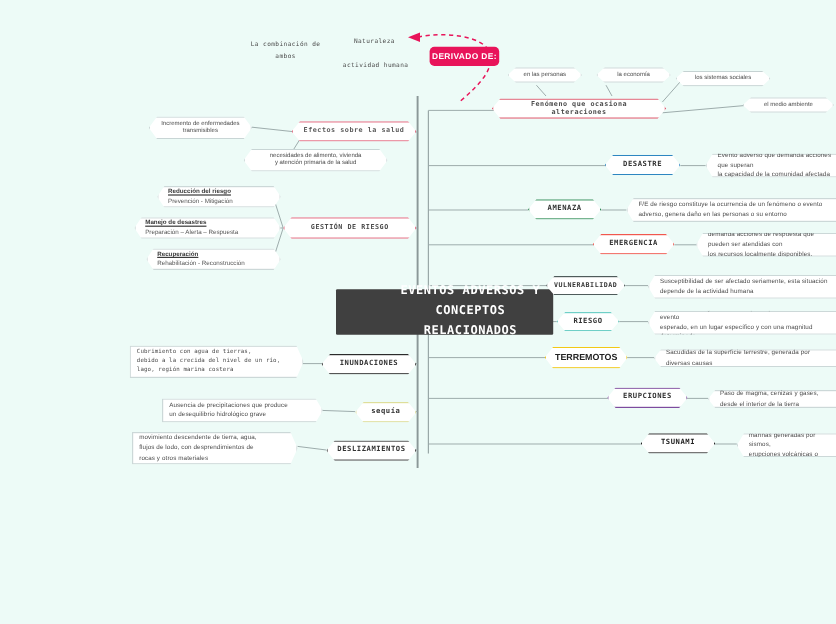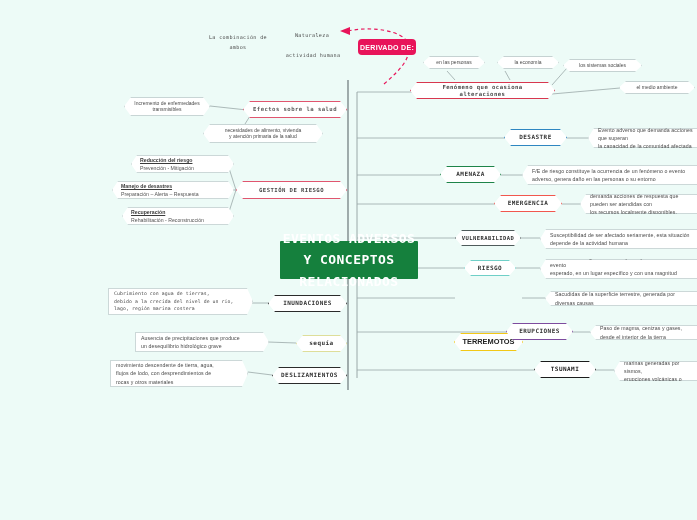--- a/index.html
+++ b/index.html
@@ -41,30 +41,31 @@
     letter-spacing:.1px;
   }
   .leaf.rt{ 
     clip-path:polygon(0 0,calc(100% - 6px) 0,100% 50%,calc(100% - 6px) 100%,0 100%);
     padding:2px 9px 2px 5px;
   }
 
   
   #central{
     position:absolute;
-    background:#15803d;
+    background:#404040;
     color:#ffffff;
     display:flex;align-items:center;justify-content:center;
     text-align:center;
     font-family:"DejaVu Sans Mono", monospace;
-    font-size:13px;
+    font-size:10px;
     font-weight:bold;
     letter-spacing:.45px;
     line-height:1.65;
     border-radius:1px;
+    padding-left:43px;
   }
 
   
   #derivado{
     position:absolute;
     background:#e8145a;
     color:#fff;
     border-radius:4px;
     font-size:7px;
     font-weight:bold;
@@ -88,21 +89,21 @@
   .sans{font-family:"Liberation Sans",sans-serif;font-weight:bold;}
 
   .n-salud{border:1.4px solid #e0556f;color:#5a5a5a;font-size:5.6px;}
   .n-gestion{border:1.4px solid #e0556f;color:#4a4a4a;font-size:5.6px;}
   .n-fenomeno{border:1.4px solid #d8374f;color:#4a4a4a;font-size:5.6px;}
   .n-desastre{border:1.4px solid #2e86c1;color:#333;font-size:6px;}
   .n-amenaza{border:1.4px solid #1e8449;color:#333;font-size:6px;}
   .n-emergencia{border:1.4px solid #f1574e;color:#333;font-size:6px;}
   .n-vulner{border:1.4px solid #4f5b5b;color:#333;font-size:5.5px;}
   .n-riesgo{border:1.4px solid #6fcfc7;color:#333;font-size:6px;}
-  .n-terremotos{border:1.6px solid #f2c816;color:#222;font-size:7.4px;margin-top:44px;}
+  .n-terremotos{border:1.6px solid #f2c816;color:#222;font-size:7.4px;}
   .n-erupciones{border:1.5px solid #7d4b9e;color:#333;font-size:6px;}
   .n-tsunami{border:1.5px solid #1b1b1b;color:#222;font-size:6px;}
   .n-inunda{border:1.5px solid #2b2b2b;color:#333;font-size:6px;}
   .n-sequia{border:1.5px solid #dede9a;color:#333;font-size:6px;}
   .n-desliza{border:1.5px solid #2b2b2b;color:#333;font-size:6px;}
 
   
   .sub{
     position:absolute;box-sizing:border-box;
     background:#fff;border:1px solid #ccd8d8;

